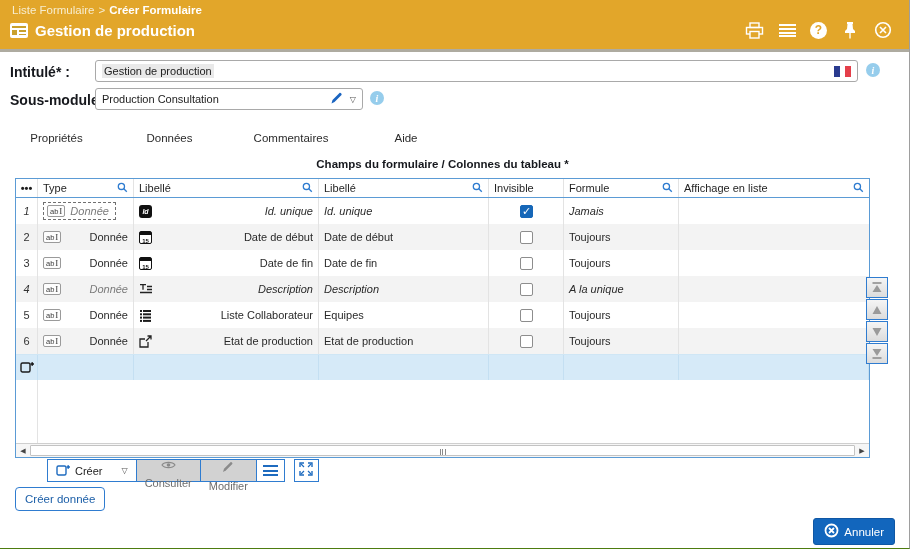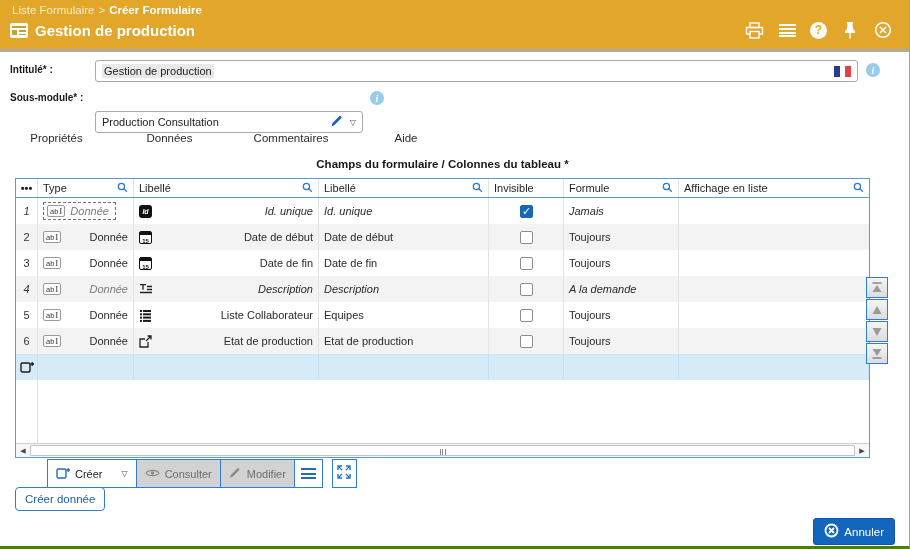--- a/index.html
+++ b/index.html
@@ -1,19 +1,19 @@
 <!DOCTYPE html>
 <html><head>
 <meta charset="utf-8">
 <style>
   * { margin:0; padding:0; box-sizing:border-box; }
   html,body { width:910px; height:549px; overflow:hidden; }
   body { font-family:"Liberation Sans","DejaVu Sans",sans-serif; background:#fff; }
   .app { position:relative; width:910px; height:549px; background:#fff;
-         border-right:1px solid #9e9e9e; border-bottom:3px solid #4d7c0f; }
+         border-right:1px solid #9e9e9e; border-bottom:1px solid #4d7c0f; }
 
   
   .gold-header { position:absolute; left:0; top:0; width:100%; height:52px;
                  background:#e2a62a; border-bottom:3px solid #aeaba0; }
   .breadcrumb { padding:4px 0 0 12px; font-size:11.5px; color:#f7edcf; }
   .breadcrumb .bc-parent { color:#f7edcf; cursor:pointer; }
   .breadcrumb .bc-sep { margin:0 4px; color:#f7edcf; }
   .breadcrumb .bc-current { color:#fff; font-weight:bold; }
   .titlebar { display:flex; align-items:center; padding:4px 10px 0 10px; }
   .form-ic { width:18px; height:15px; background:#fff; border-radius:2px; position:relative; margin-right:7px; }
@@ -23,21 +23,21 @@
      background:repeating-linear-gradient(#caa12d 0 1.5px, transparent 1.5px 3.5px); }
   .page-title { color:#fff; font-size:15px; font-weight:bold; }
   .hdr-icons { margin-left:auto; display:flex; align-items:center; gap:13px; padding-right:6px; }
   .hicon { width:20px; height:20px; display:flex; align-items:center; justify-content:center; cursor:pointer; }
   .menu4 { width:17px; height:13px;
     background:repeating-linear-gradient(#fff 0 2px, transparent 2px 3.8px); }
   .help-circ { width:17px; height:17px; border-radius:50%; background:#fff; color:#e2a62a;
     font-weight:bold; font-size:12px; display:flex; align-items:center; justify-content:center; }
 
   
-  .lbl { position:absolute; font-size:10px; font-weight:bold; color:#16181d; }
+  .lbl { position:absolute; font-size:14px; font-weight:bold; color:#16181d; }
   .txt-input { position:absolute; height:22px; border:1px solid #a9a9a9; border-radius:3px;
     background:#fff; display:flex; align-items:center; padding:0 6px; font-size:11px; color:#222; }
   .sel-hl { background:#e9e9e9; padding:1px 2px; }
   .flag { margin-left:auto; display:flex; width:17px; height:11px; }
   .flag i { flex:1; } .flag .b{background:#2a3b8f;} .flag .w{background:#fff;} .flag .r{background:#e43f4a;}
   .info-circ { position:absolute; width:14px; height:14px; border-radius:50%; background:#96cdec;
     color:#fff; font-size:10px; font-weight:bold; font-family:"Liberation Serif",serif; font-style:italic;
     display:flex; align-items:center; justify-content:center; }
   .pencil-blue { margin-left:auto; }
   .dd-arrow { font-size:8px; color:#555; margin-left:6px; }
@@ -93,26 +93,26 @@
     border:1px solid #c3c3c3; border-radius:1px; cursor:pointer; }
   .sgrip { position:absolute; left:50%; top:2.5px; width:7px; height:6px; transform:translateX(-50%);
     background:repeating-linear-gradient(90deg,#8a8a8a 0 1px, transparent 1px 2.5px); }
 
   
   .movers { position:absolute; left:866px; top:277px; display:flex; flex-direction:column; gap:1px; }
   .mv { width:22px; height:21px; border:1px solid #2f7cd0; background:linear-gradient(#f5f5f5,#dcdcdc);
     display:flex; align-items:center; justify-content:center; cursor:pointer; }
 
   
-  .toolbar { position:absolute; left:15px; top:459px; display:flex; align-items:stretch; height:29px;padding-left:32px; }
+  .toolbar { position:absolute; left:15px; top:459px; display:flex; align-items:stretch; height:23px;padding-left:32px; }
   .btn-group { display:flex; border:1px solid #2f7cd0; }
   .tbtn { display:flex; align-items:center; gap:5px; padding:0 8px; font-size:11px; cursor:pointer; }
   .tbtn + .tbtn { border-left:1px solid #2f7cd0; }
   .tbtn.white { background:#fff; color:#222; }
-  .tbtn.gray { background:#d2d2d2; color:#6e6e6e; }
+  .tbtn.gray { background:#d2d2d2; color:#6e6e6e;flex-direction:column; }
   .menu3 { width:15px; height:11px;
     background:repeating-linear-gradient(#1e6bbf 0 2px, transparent 2px 4.5px); }
   .expand-btn { margin-left:9px; width:25px; border:1px solid #2f7cd0; background:#fff;
     display:flex; align-items:center; justify-content:center; cursor:pointer; }
 
   .creer-donnee { position:absolute; left:15px; top:487px; height:24px; padding:0 9px;
     border:1px solid #2f7cd0; border-radius:4px; background:#fff; color:#1c5fa8;
     font-size:11.5px; display:flex; align-items:center; cursor:pointer; }
 
   
@@ -172,21 +172,21 @@
     <span class="sel-hl">Gestion de production</span>
     <span class="flag">
         <i class="b"></i>
         <i class="w"></i>
         <i class="r"></i>
       </span>
   </div>
   <span class="info-circ" style="left:866px; top:63px;">i</span>
 
   <span class="lbl" style="left:10px; top:92px;">Sous-module* :</span>
-  <div class="txt-input" style="left:95px; top:88px; width:268px;margin-top:23px;">
+  <div class="txt-input" style="left:95px; top:88px; width:268px;">
     <span>Production Consultation</span>
     <span class="pencil-blue">
       <svg width="14" height="14" viewBox="0 0 14 14">
           <path d="M1.5 12.5l1-3.5 7-7c.8-.8 2.7 1.1 2 2l-7 7z" fill="#1a64c0"></path>
         </svg>
     </span>
     <span class="dd-arrow">▽</span>
   </div>
   <span class="info-circ" style="left:370px; top:91px;">i</span>
 
@@ -351,21 +351,21 @@
           </span>
           <span>Description</span>
         </div>
       <div class="c">
           <span>Description</span>
         </div>
       <div class="c center">
           <span class="chk"></span>
         </div>
       <div class="c">
-          <span>A la demande</span>
+          <span>A la unique</span>
         </div>
       <div class="c">
           <span></span>
         </div>
     </div>
 
     <div class="trow drow">
       <div class="c center num">5</div>
       <div class="c">
           <span class="abi" style="margin-right:5px;">

